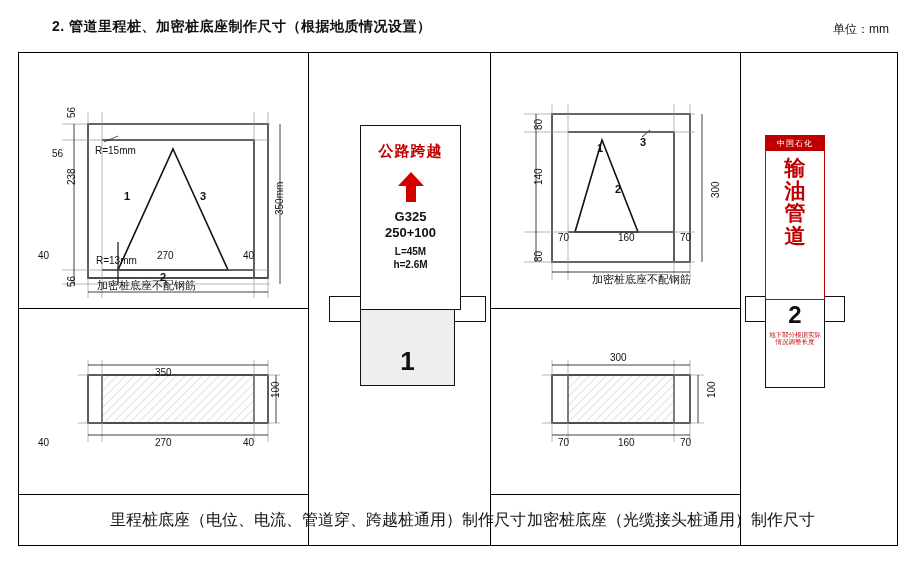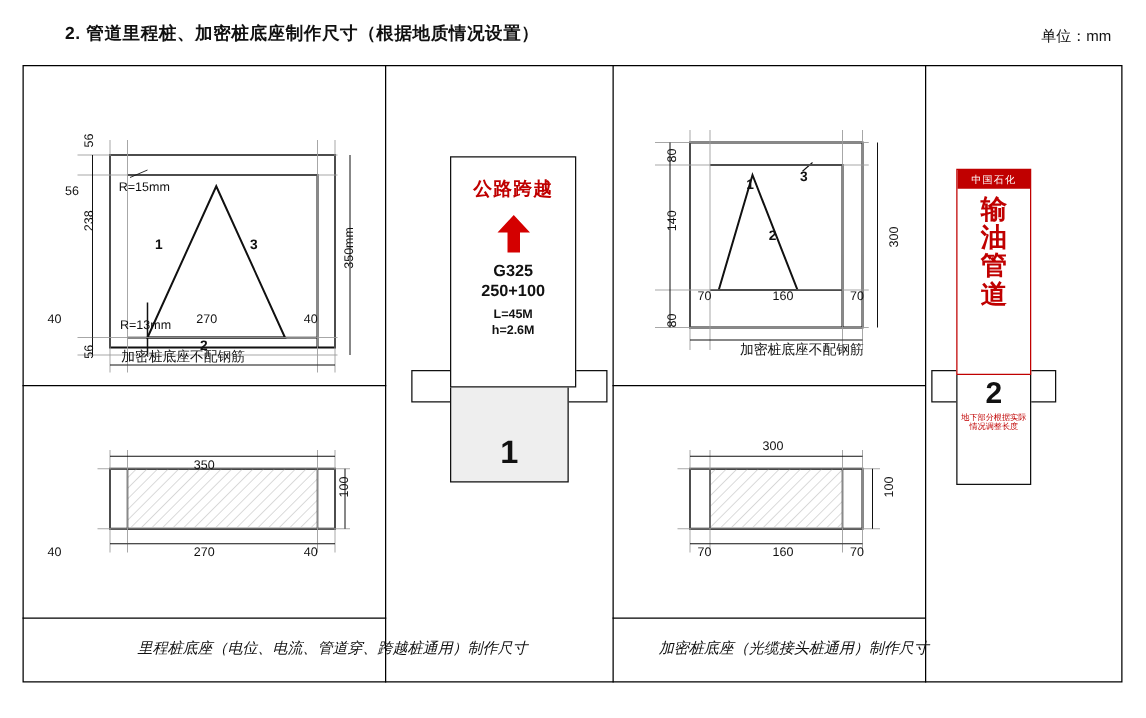--- a/index.html
+++ b/index.html
@@ -82,21 +82,21 @@
     border:1px solid #111;background:#fff;box-sizing:border-box;
   }
   .post2{
     position:absolute;left:765px;top:296px;width:60px;height:92px;
     border:1px solid #111;background:#fff;box-sizing:border-box;
     display:flex;flex-direction:column;align-items:center;
   }
   .post2 .num{font-size:24px;font-weight:bold;margin-top:4px;}
   .post2 .note{font-size:6.5px;color:#c00000;line-height:1.15;text-align:center;margin-top:2px;}
 
-  .botcap{position:absolute;font-size:12px;white-space:nowrap;font-style:italic;}
+  .botcap{position:absolute;font-size:16px;white-space:nowrap;}
 </style>
 </head>
 <body>
 
 <div class="title">2. 管道里程桩、加密桩底座制作尺寸（根据地质情况设置）</div>
 <div class="unit">单位：mm</div>
 
 <div class="frame"></div>
 <div class="vline" style="left:308px;"></div>
 <div class="vline" style="left:490px;"></div>

